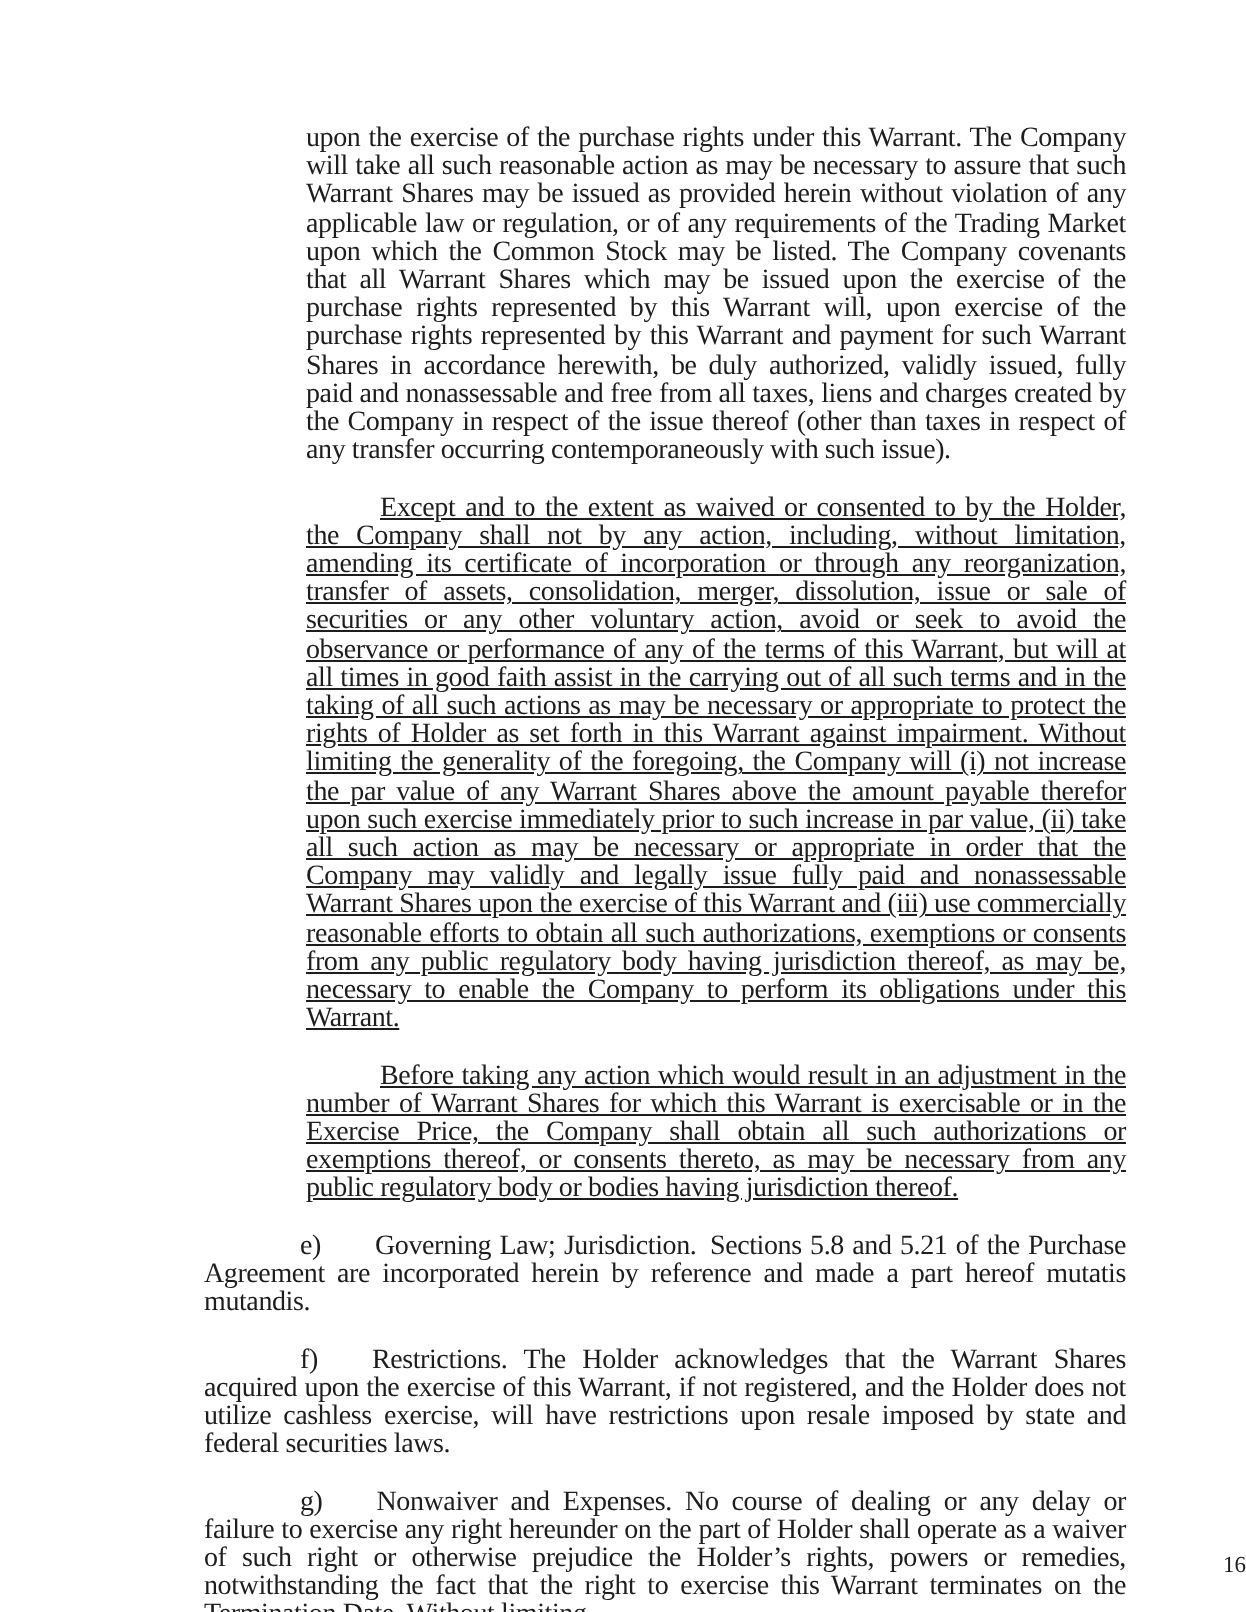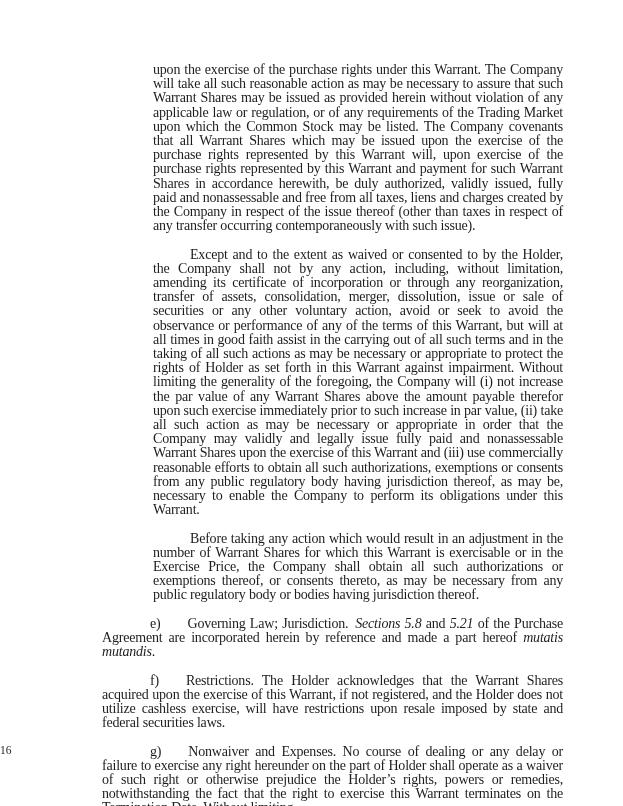--- a/index.html
+++ b/index.html
@@ -18,31 +18,31 @@
     top: 63px;
     width: 461px;
     font-size: 14px;
     letter-spacing: -0.2px;
     line-height: 14.2px;
     text-align: justify;
   }
   .para { margin: 0 0 14.2px 0; }
   .para:last-child { margin-bottom: 0; }
   .indented { margin-left: 51px; }
-  .fl-indent { text-indent: 37px; }
+  .fl-indent { text-indent: 37px; text-decoration: underline; }
   .clause { text-indent: 48px; }
   .clause-tab { display: inline-block; width: 27px; }
   .b { font-weight: normal; }
-  .i { font-style: italic; }
+  .i { }
   .page-number {
     position: absolute;
     left: 0;
-    top: 744px;
+    top: 777px;
     width: 623px;
-    text-align: left;
+    text-align: right;
     font-size: 11.5px;
     color: #1d1d1d;
   }
 </style>
 </head>
 <body>
 
 <div class="doc-body">
 
   <p class="para indented">upon the exercise of the purchase rights under this Warrant. The Company will take all such reasonable action as may be necessary to assure that such Warrant Shares may be issued as provided herein without violation of any applicable law or regulation, or of any requirements of the Trading Market upon which the Common Stock may be listed. The Company covenants that all Warrant Shares which may be issued upon the exercise of the purchase rights represented by this Warrant will, upon exercise of the purchase rights represented by this Warrant and payment for such Warrant Shares in accordance herewith, be duly authorized, validly issued, fully paid and nonassessable and free from all taxes, liens and charges created by the Company in respect of the issue thereof (other than taxes in respect of any transfer occurring contemporaneously with such issue).</p>

